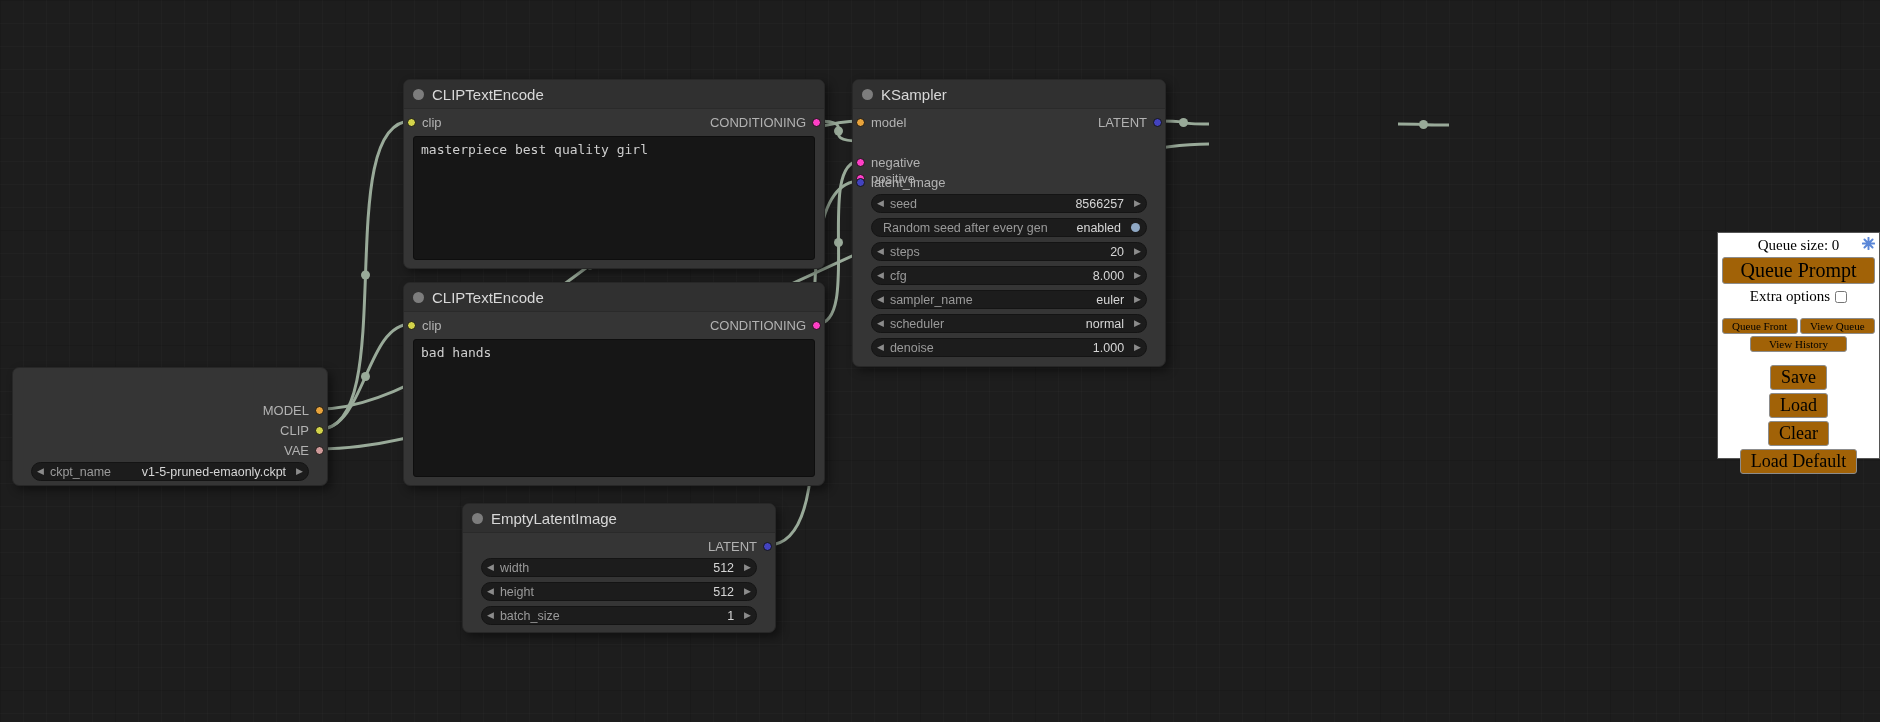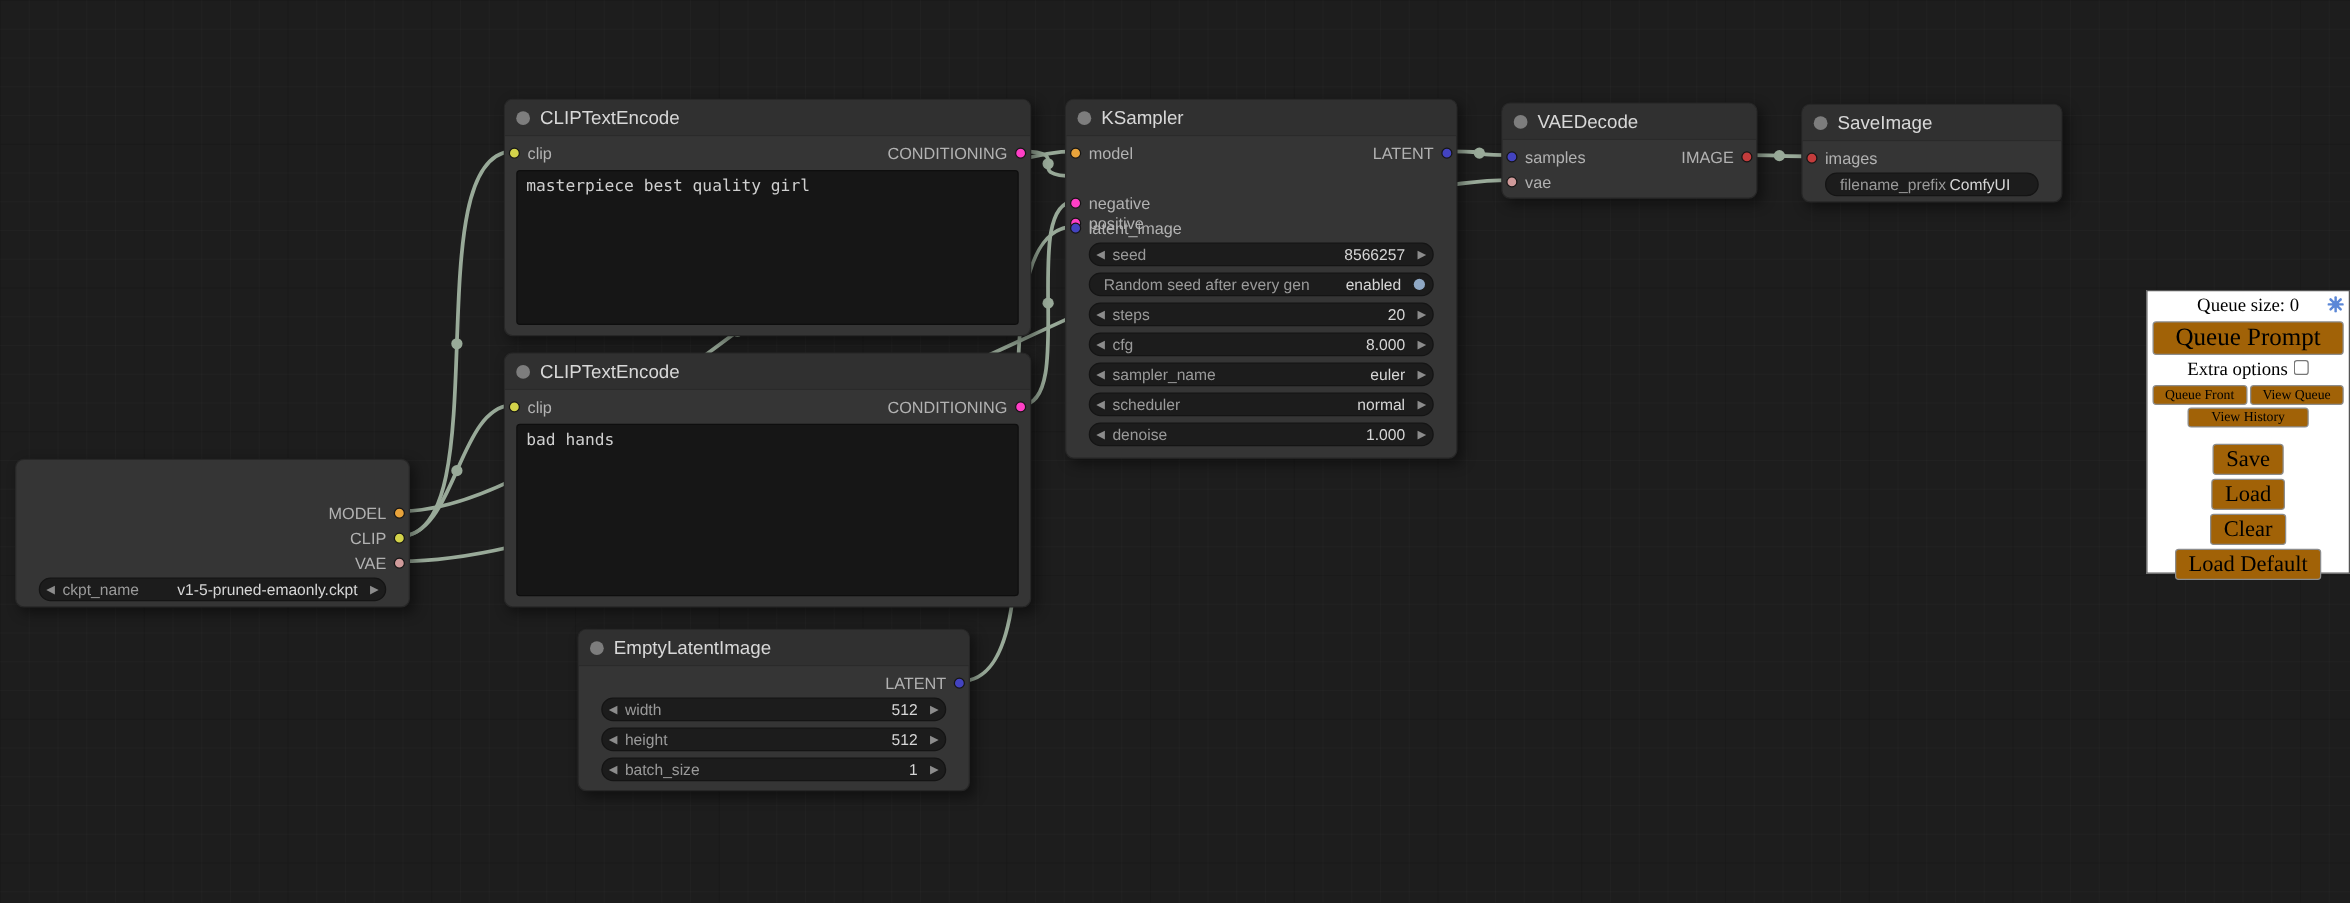--- a/index.html
+++ b/index.html
@@ -90,21 +90,21 @@
   .gear { position: absolute; right: 0; top: 2px; width: 13px; height: 13px; cursor: pointer; }
   #menu button {
     background: #a16207;
     border: 1px solid #8c8c8c;
     border-radius: 3px;
     font-family: "Liberation Serif", serif;
     color: #000;
     cursor: pointer;
   }
   #queue-btn { width: 100%; font-size: 20px; padding: 1px 0; margin-bottom: 4px; }
-  .mrow-extra { display: flex; justify-content: center; gap: 5px; font-size: 15px; margin-bottom: 3px; }
+  .mrow-extra { display: flex; justify-content: center; align-items: center; gap: 5px; font-size: 15px; margin-bottom: 13px; }
   .mrow-extra input { width: 12px; height: 12px; margin: 0; }
   .mrow-small { display: flex; gap: 2px; margin-bottom: 2px; }
   .mrow-small button { flex: 1; font-size: 11px; padding: 1px 0; }
   #view-history { display: block; margin: 0 auto; font-size: 11px; padding: 1px 8px; width: 64%; }
   .maction { display: block; margin: 3px auto 0; font-size: 18px; padding: 1px 10px; }
   #save-btn { margin-top: 13px; }
 </style>
 </head>
 <body>
 
@@ -268,52 +268,20 @@
         <span class="wval">512</span>
         <span class="arrow">▶</span>
       </div>
       <div class="widget" style="top: 102px; left: 18px; right: 18px;">
         <span class="arrow">◀</span>
         <span class="wlabel">batch_size</span>
         <span class="wval">1</span>
         <span class="arrow">▶</span>
       </div>
     </div>
-    <div class="node" style="left: 1201px; top: 82px; width: 205px; height: 77px;">
-      <div class="ntitle">
-        <span class="tdot"></span>
-        <span class="ttext">VAEDecode</span>
-      </div>
-      <div class="slot sin" style="top: 32px;">
-        <span class="sdot" style="background: rgb(67, 67, 192);"></span>
-        <span>samples</span>
-      </div>
-      <div class="slot sin" style="top: 52px;">
-        <span class="sdot" style="background: rgb(207, 154, 154);"></span>
-        <span>vae</span>
-      </div>
-      <div class="slot sout" style="top: 32px;">
-        <span class="sdot" style="background: rgb(196, 60, 60);"></span>
-        <span>IMAGE</span>
-      </div>
-    </div>
-    <div class="node" style="left: 1441px; top: 83px; width: 209px; height: 79px;">
-      <div class="ntitle">
-        <span class="tdot"></span>
-        <span class="ttext">SaveImage</span>
-      </div>
-      <div class="slot sin" style="top: 32px;">
-        <span class="sdot" style="background: rgb(196, 60, 60);"></span>
-        <span>images</span>
-      </div>
-      <div class="widget" style="top: 54px; left: 18px; right: 18px;">
-        <span class="wlabel">filename_prefix</span>
-        <span class="wval-center">ComfyUI</span>
-      </div>
-    </div>
   </div>
 
 <div id="menu">
   <div class="mhead">
     <span>Queue size: 0</span>
     <svg class="gear" viewBox="0 0 16 16">
       <g stroke="#5b87d7" stroke-width="2.4" stroke-linecap="round">
         <line x1="8" y1="1" x2="8" y2="15"></line>
         <line x1="1" y1="8" x2="15" y2="8"></line>
         <line x1="3" y1="3" x2="13" y2="13"></line>

